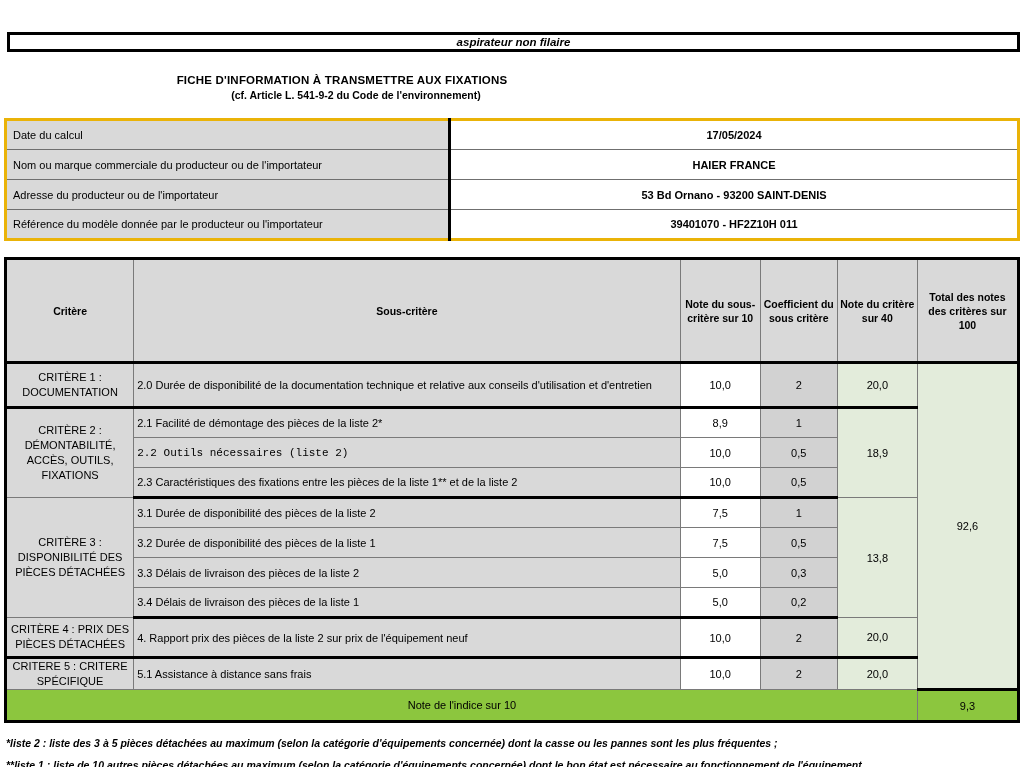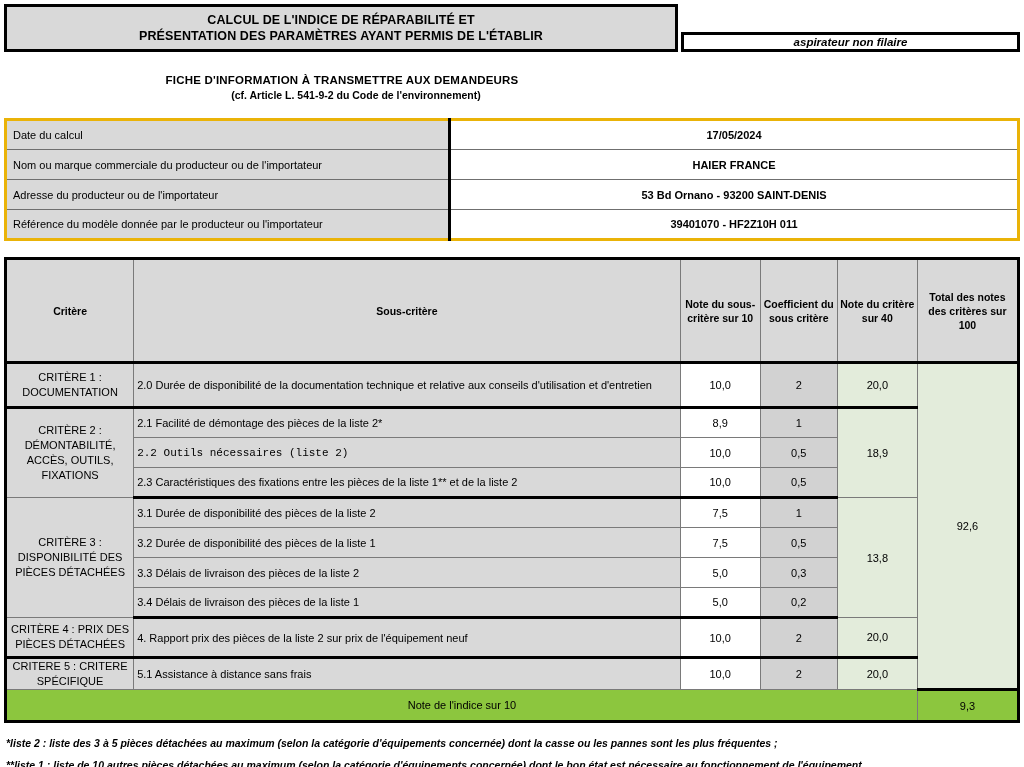--- a/index.html
+++ b/index.html
@@ -224,31 +224,27 @@
     font-style: italic;
     font-weight: bold;
     font-size: 10.5px;
     line-height: 22px;
   }
 </style>
 </head>
 <body>
 
 <div class="header-band">
-  <div class="header-title-box">
-    <div class="line">CALCUL DE L'INDICE DE RÉPARABILITÉ ET</div>
-    <div class="line">PRÉSENTATION DES PARAMÈTRES AYANT PERMIS DE L'ÉTABLIR</div>
-  </div>
   <div class="header-product-box">
     <span>aspirateur non filaire</span>
   </div>
 </div>
 
 <div class="subtitle">
-  <div class="s1">FICHE D'INFORMATION À TRANSMETTRE AUX DEMANDEURS</div>
+  <div class="s1">FICHE D'INFORMATION À TRANSMETTRE AUX FIXATIONS</div>
   <div class="s2">(cf. Article L. 541-9-2 du Code de l'environnement)</div>
 </div>
 
 <table class="info">
   <tbody>
     <tr>
       <td class="label">Date du calcul</td>
       <td class="value">17/05/2024</td>
     </tr>
     <tr>

